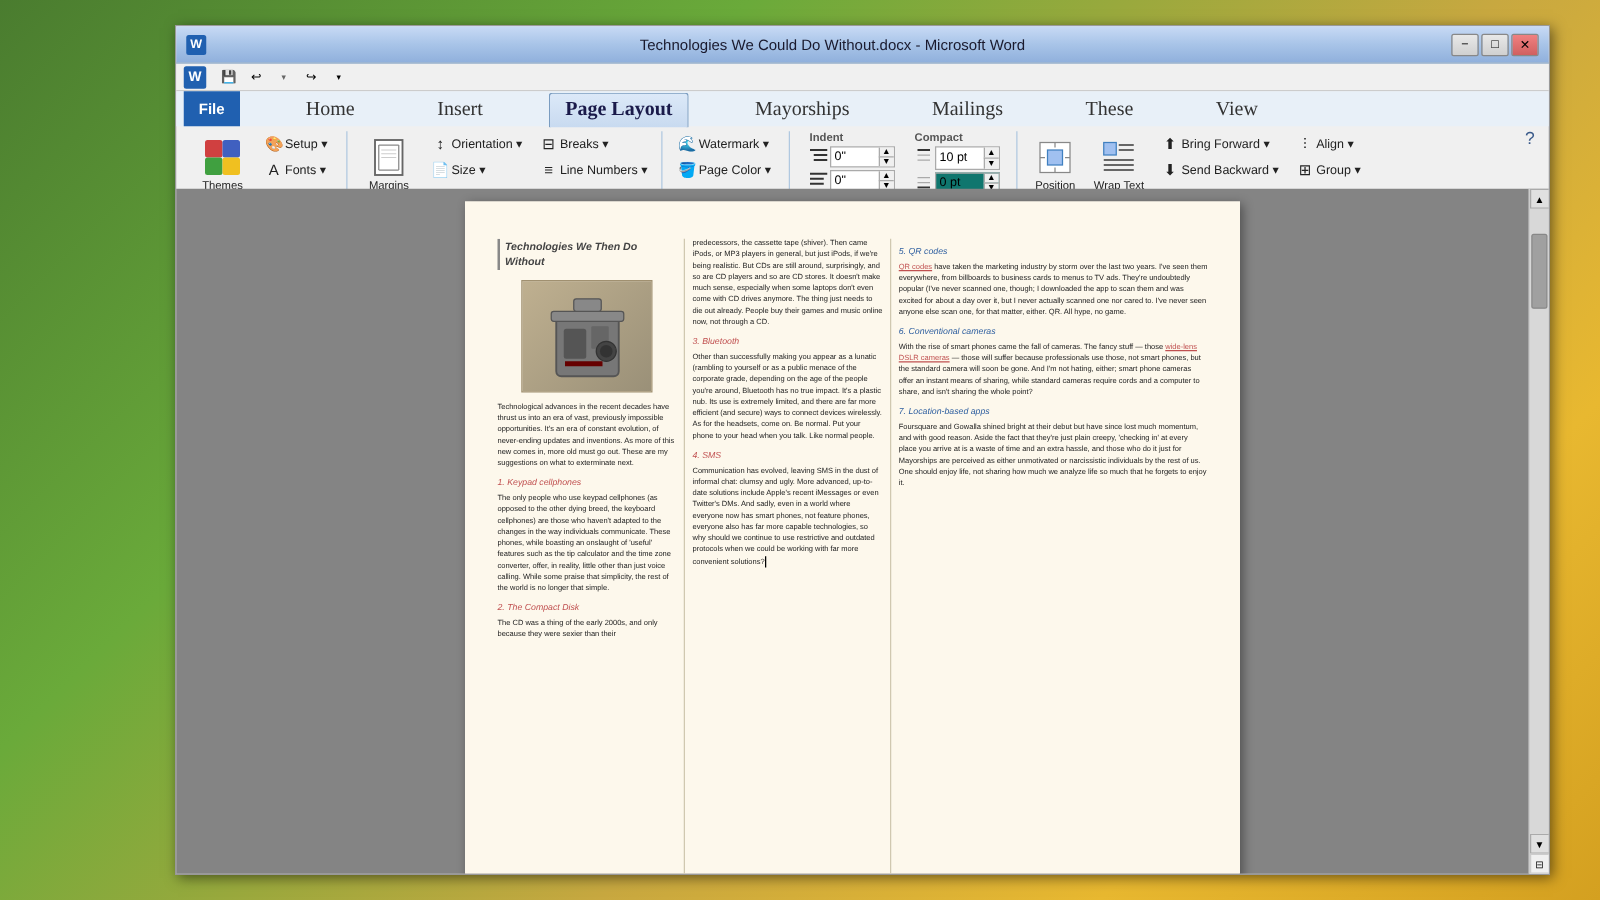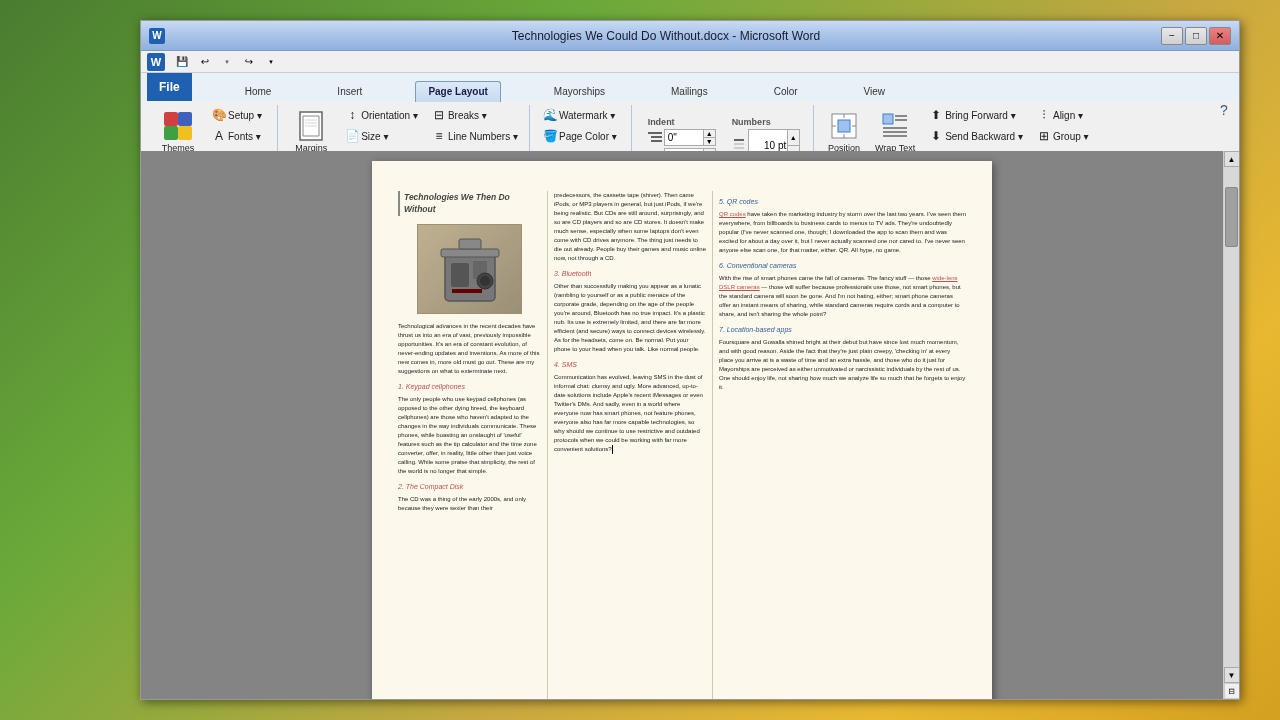--- a/index.html
+++ b/index.html
@@ -96,27 +96,28 @@
     .ribbon-tabs {
       display: flex;
       height: 28px;
       align-items: flex-end;
       padding: 0 6px;
       background: #e8f0f8;
       gap: 40px;
     }
     .ribbon-tab {
       padding: 4px 12px;
-      font-size: 10px;
+      font-size: 16px;
       cursor: pointer;
       border: 1px solid transparent;
       border-bottom: none;
       border-radius: 3px 3px 0 0;
       background: transparent;
       color: #333;
+      font-family: Liberation Serif, serif;
     }
     .ribbon-tab.active {
       background: linear-gradient(to bottom, #dce9f8, #c8daf0);
       border-color: #7a9cc0;
       font-weight: bold;
       color: #1a1a4a;
       margin-bottom: -1px;
       padding-bottom: 5px;
     }
     .ribbon-content {
@@ -193,21 +194,20 @@
     }
     .rb-col {
       display: flex;
       flex-direction: column;
       gap: 1px;
     }
     .is-section {
       display: flex;
       flex-direction: column;
       gap: 2px;
-      margin-top: 12px;
     }
     .is-label {
       font-size: 9px;
       color: #555;
       font-weight: bold;
     }
     .is-row {
       display: flex;
       align-items: center;
       gap: 2px;
@@ -435,21 +435,21 @@
   </div>
 
   <div class="ribbon-wrapper">
     <div class="ribbon-tabs">
       <button class="file-btn">File</button>
       <div class="ribbon-tab">Home</div>
       <div class="ribbon-tab">Insert</div>
       <div class="ribbon-tab active">Page Layout</div>
       <div class="ribbon-tab">Mayorships</div>
       <div class="ribbon-tab">Mailings</div>
-      <div class="ribbon-tab">Color</div>
+      <div class="ribbon-tab">These</div>
       <div class="ribbon-tab">View</div>
       <div class="right-panel">
         <div class="rp-btn">?</div>
       </div>
     </div>
 
     <div class="ribbon-content">
 
       <div class="ribbon-group" style="position:relative; padding-bottom: 18px;">
         <div class="ribbon-group-content">
@@ -586,30 +586,30 @@
                   <span style="font-size:10px; padding-left:3px;">0"</span>
                   <div style="position:absolute; right:0; top:0; height:100%; display:flex; flex-direction:column; width:12px;">
                     <div style="flex:1; border-left:1px solid #aaa; background:#f0f0f0; display:flex; align-items:center; justify-content:center; font-size:7px; cursor:pointer;">▲</div>
                     <div style="flex:1; border-left:1px solid #aaa; border-top:1px solid #aaa; background:#f0f0f0; display:flex; align-items:center; justify-content:center; font-size:7px; cursor:pointer;">▼</div>
                   </div>
                 </div>
               </div>
             </div>
 
             <div class="is-section">
-              <div class="is-label">Numbers</div>
+              <div class="is-label">Compact</div>
               <div class="is-row">
                 <div class="is-icon">
                   <svg width="14" height="12" viewBox="0 0 14 12">
                     <line x1="2" y1="1" x2="12" y2="1" stroke="#333" stroke-width="1.5"></line>
                     <line x1="2" y1="5" x2="12" y2="5" stroke="#aaa" stroke-width="1"></line>
                     <line x1="2" y1="9" x2="12" y2="9" stroke="#aaa" stroke-width="1"></line>
                   </svg>
                 </div>
-                <div style="position:relative; width:52px; height:33px; border:1px solid #aaa; background:white; display:flex; align-items:center;justify-content:center;">
+                <div style="position:relative; width:52px; height:19px; border:1px solid #aaa; background:white; display:flex; align-items:center;">
                   <span style="font-size:10px; padding-left:3px;">10 pt</span>
                   <div style="position:absolute; right:0; top:0; height:100%; display:flex; flex-direction:column; width:12px;">
                     <div style="flex:1; border-left:1px solid #aaa; background:#f0f0f0; display:flex; align-items:center; justify-content:center; font-size:7px; cursor:pointer;">▲</div>
                     <div style="flex:1; border-left:1px solid #aaa; border-top:1px solid #aaa; background:#f0f0f0; display:flex; align-items:center; justify-content:center; font-size:7px; cursor:pointer;">▼</div>
                   </div>
                 </div>
               </div>
               <div class="is-row">
                 <div class="is-icon">
                   <svg width="14" height="12" viewBox="0 0 14 12">

